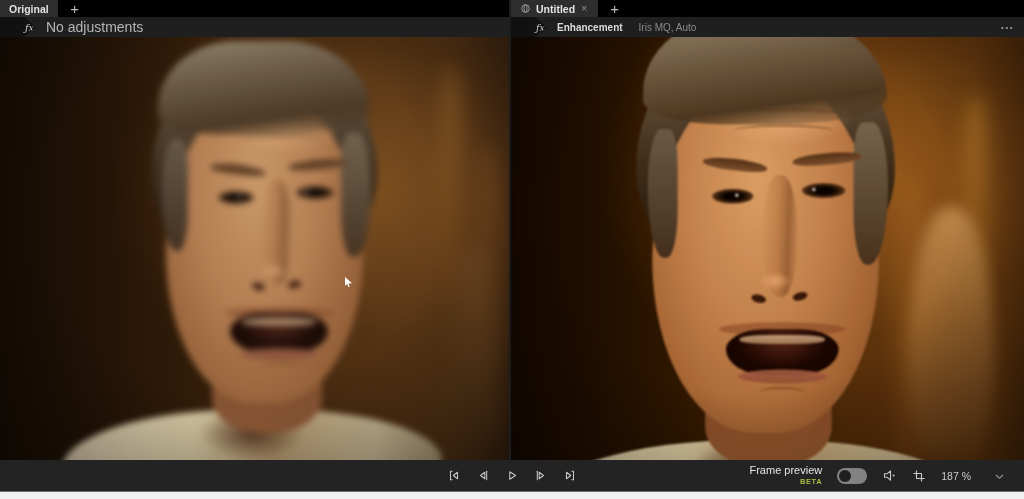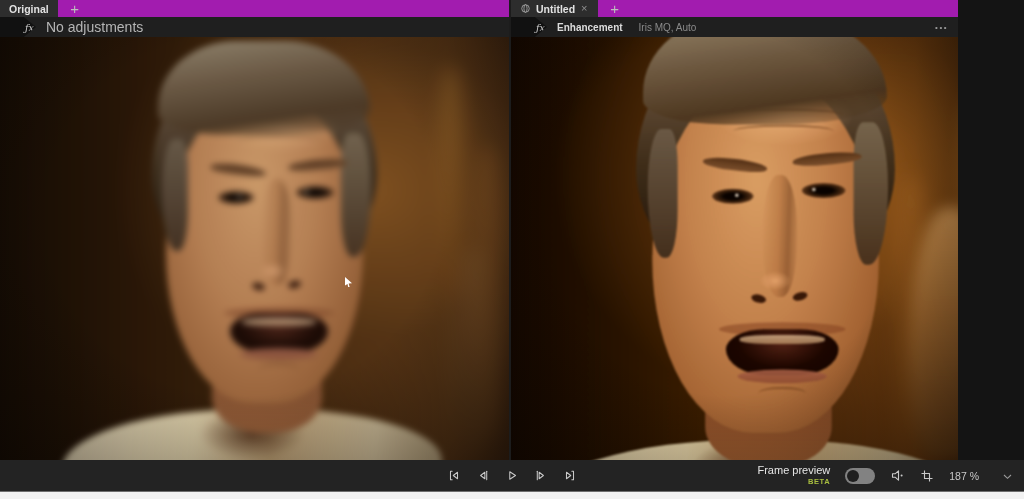--- a/index.html
+++ b/index.html
@@ -4,25 +4,25 @@
 <style>
   * { margin:0; padding:0; box-sizing:border-box; }
   html,body { width:1024px; height:499px; overflow:hidden; background:#000;
               font-family:"Liberation Sans", sans-serif; cursor:default; user-select:none; }
   .app { position:relative; width:1024px; height:499px; background:#141414; }
 
   
   .workspace { display:flex; width:1024px; height:460px; }
   .panel { position:relative; display:flex; flex-direction:column; }
   .panel-left  { width:509px; }
-  .panel-right { width:447px; }
+  .panel-right { width:513px; }
   .panel-divider { width:2px; height:460px; background:#1c1c1c; }
 
   
-  .tabbar { height:17px; background:#a21caf; display:flex; align-items:stretch; }
+  .tabbar { height:17px; background:#000000; display:flex; align-items:stretch; }
   .tab { display:flex; align-items:center; gap:5px; padding:0 9px; background:#2d2d2d; }
   .tab-label { font-size:10.5px; font-weight:700; color:#e2e2e2; white-space:nowrap; }
   .tab-close { font-size:11px; color:#8f8f8f; line-height:1; padding:0 1px; }
   .newtab-btn { width:34px; display:flex; align-items:center; justify-content:center;
                 font-size:15px; font-weight:300; color:#bdbdbd; background:transparent; border:none; }
 
   
   .toolbar { height:20px; background:#1f1f1f; display:flex; align-items:center; position:relative; }
   .fx-badge { width:36px; height:20px; background:#111; display:flex; align-items:center;
               clip-path:polygon(0 0, 66% 0, 100% 50%, 66% 100%, 0 100%); padding-left:25px; }
@@ -122,21 +122,21 @@
 
   
   .bottombar { position:relative; width:1024px; height:31px; background:#232323; display:flex; align-items:center; }
   .timecode-section { width:200px; height:31px; background:#1b1b1b; border-right:1px solid #303030;
                       display:flex; align-items:center; padding-left:38px; }
   .timecode { font-size:10.5px; color:#bdbdbd; letter-spacing:.3px; }
   .transport { position:absolute; left:50%; top:0; height:31px; transform:translateX(-50%);
                display:flex; align-items:center; gap:16px; }
   .tr-btn { width:13px; height:13px; background:none; border:none; padding:0; display:flex; }
   .tr-btn svg { width:13px; height:13px; stroke:#c9c9c9; fill:none; stroke-width:1.1; stroke-linejoin:round; stroke-linecap:round; }
-  .right-controls { position:absolute; right:12px; top:0; height:31px; display:flex; align-items:center; gap:15px; }
+  .right-controls { position:absolute; right:20px; top:0; height:31px; display:flex; align-items:center; gap:15px; }
   .fp-stack { display:flex; flex-direction:column; align-items:flex-end; line-height:1; }
   .fp-label { font-size:11px; color:#e6e6e6; }
   .beta-badge { margin-top:2px; font-size:7.5px; font-weight:700; letter-spacing:.6px; color:#a8bd3f; }
   .toggle { position:relative; width:30px; height:16px; border-radius:8px; background:#828282; }
   .toggle-knob { position:absolute; left:2px; top:2px; width:12px; height:12px; border-radius:50%; background:#1f1f1f; }
   .icon-btn { background:none; border:none; padding:0; display:flex; }
   .icon-btn svg { stroke:#c9c9c9; fill:none; stroke-width:1.1; stroke-linejoin:round; }
   .zoom-control { display:flex; align-items:center; gap:24px; background:none; border:none; }
   .zoom-label { font-size:10.5px; color:#c9c9c9; }
   .bottom-strip { width:1024px; height:8px; background:#f2f2f2; border-top:1px solid #6f6f6f; }

